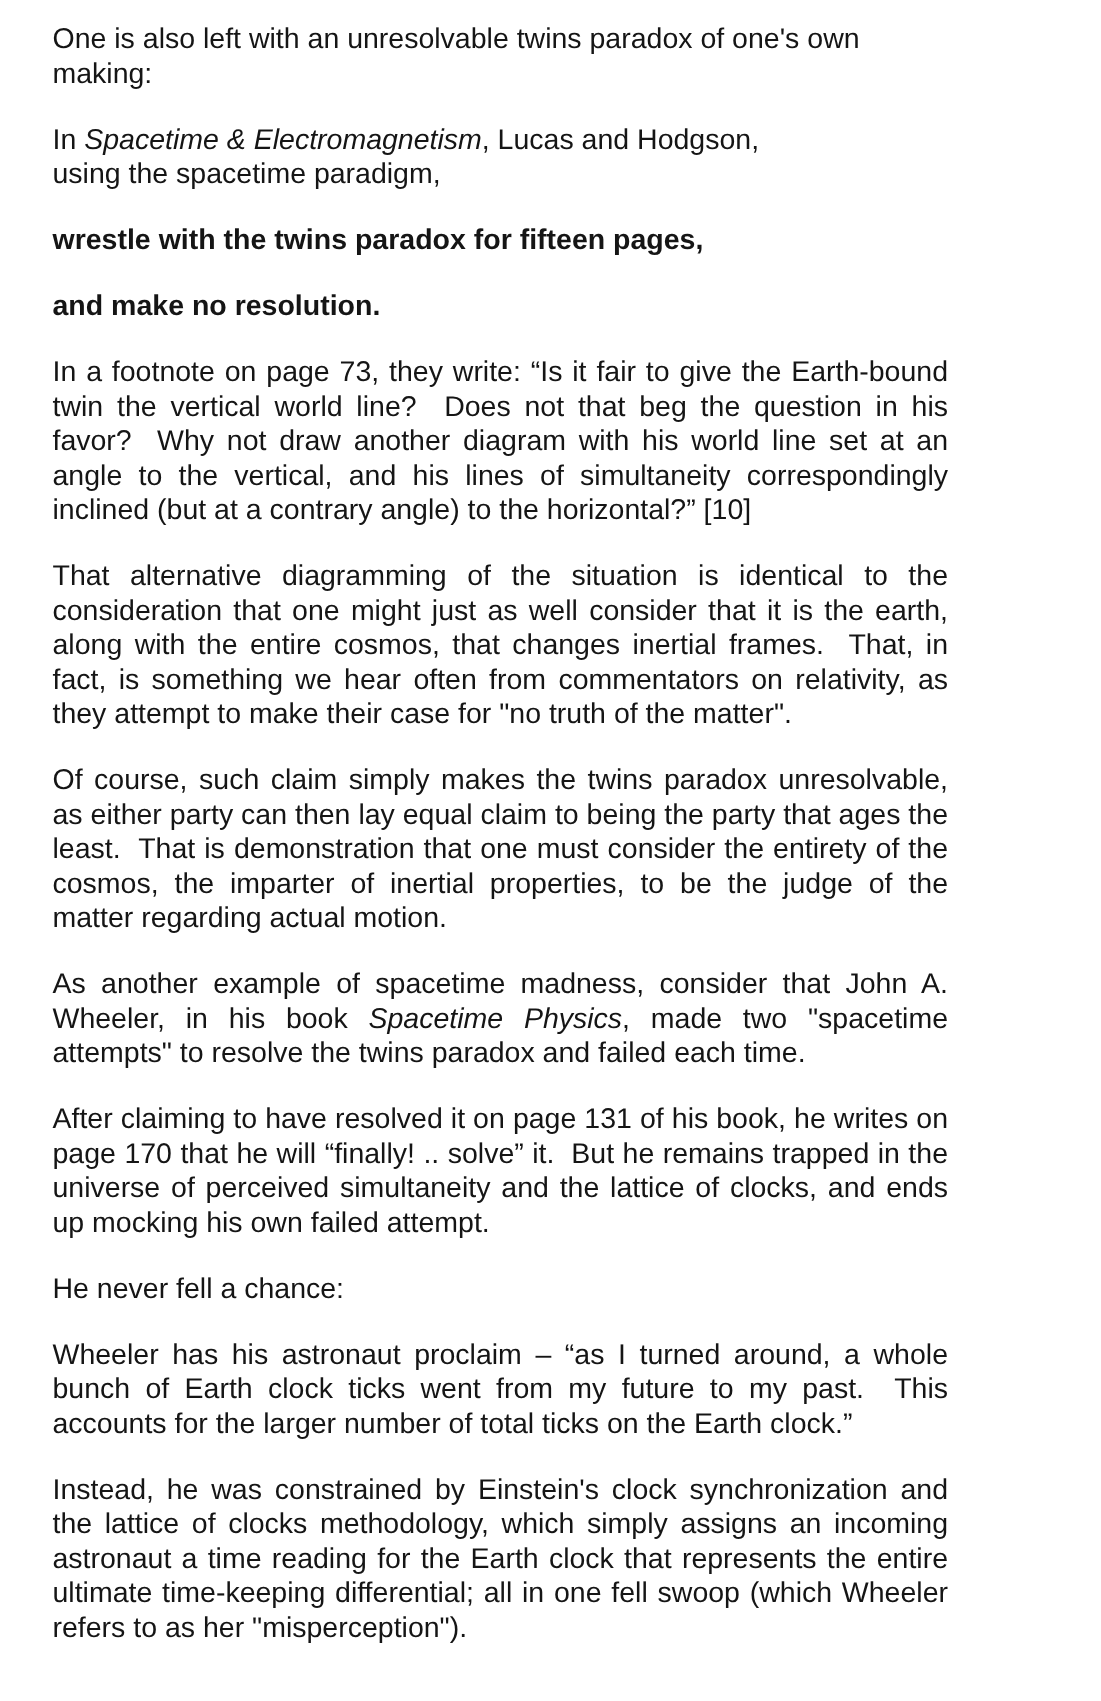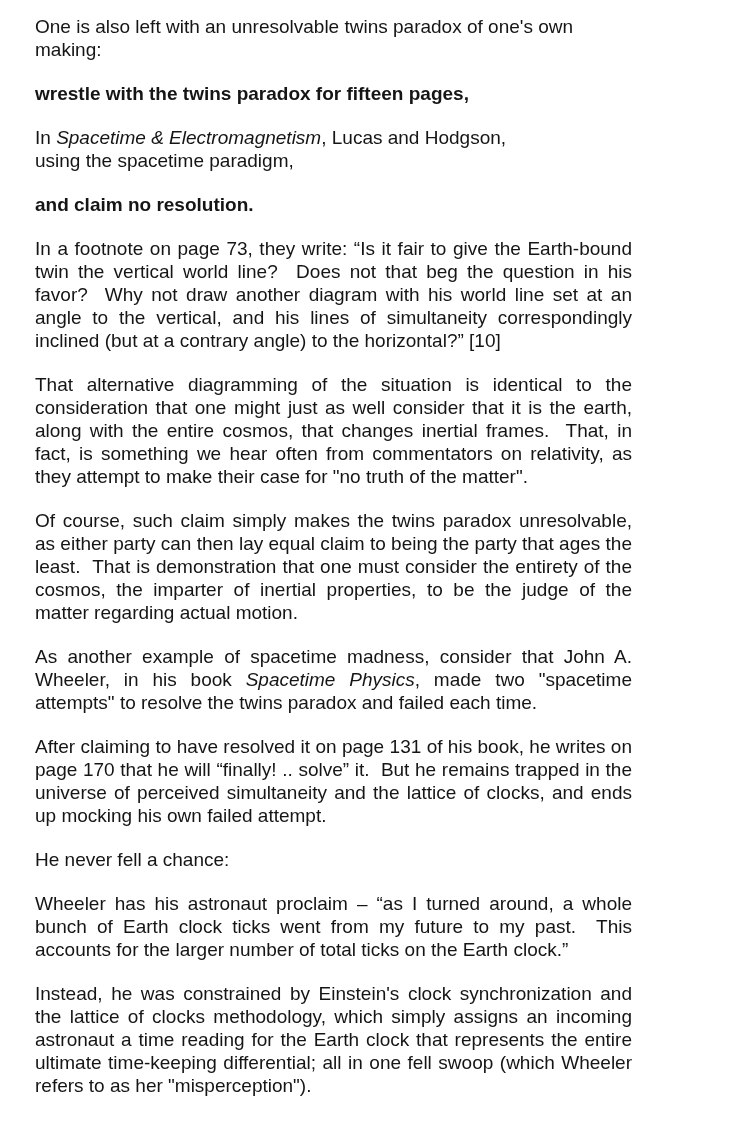--- a/index.html
+++ b/index.html
@@ -41,25 +41,25 @@
     font-style: italic;
   }
 </style>
 </head>
 <body>
 
 <div class="page">
 
   <p class="left">One is also left with an unresolvable twins paradox of one's own making:</p>
 
+  <p class="left"><span>In </span><i>Spacetime &amp; Electromagnetism</i><span>, Lucas and Hodgson,</span><br><span>using the spacetime paradigm,</span></p>
+
   <p class="left bold">wrestle with the twins paradox for fifteen pages,</p>
 
-  <p class="left"><span>In </span><i>Spacetime &amp; Electromagnetism</i><span>, Lucas and Hodgson,</span><br><span>using the spacetime paradigm,</span></p>
-
-  <p class="left bold">and claim no resolution.</p>
+  <p class="left bold">and make no resolution.</p>
 
   <p>In a footnote on page 73, they write: “Is it fair to give the Earth-bound twin the vertical world line?&nbsp; Does not that beg the question in his favor?&nbsp; Why not draw another diagram with his world line set at an angle to the vertical, and his lines of simultaneity correspondingly inclined (but at a contrary angle) to the horizontal?” [10]</p>
 
   <p>That alternative diagramming of the situation is identical to the consideration that one might just as well consider that it is the earth, along with the entire cosmos, that changes inertial frames.&nbsp; That, in fact, is something we hear often from commentators on relativity, as they attempt to make their case for "no truth of the matter".</p>
 
   <p>Of course, such claim simply makes the twins paradox unresolvable, as either party can then lay equal claim to being the party that ages the least.&nbsp; That is demonstration that one must consider the entirety of the cosmos, the imparter of inertial properties, to be the judge of the matter regarding actual motion.</p>
 
   <p class="gap-xl"><span>As another example of spacetime madness, consider that John A. Wheeler, in his book </span><i>Spacetime Physics</i><span>, made two "spacetime attempts" to resolve the twins paradox and failed each time.</span></p>
 
   <p>After claiming to have resolved it on page 131 of his book, he writes on page 170 that he will “finally! .. solve” it.&nbsp; But he remains trapped in the universe of perceived simultaneity and the lattice of clocks, and ends up mocking his own failed attempt.</p>

